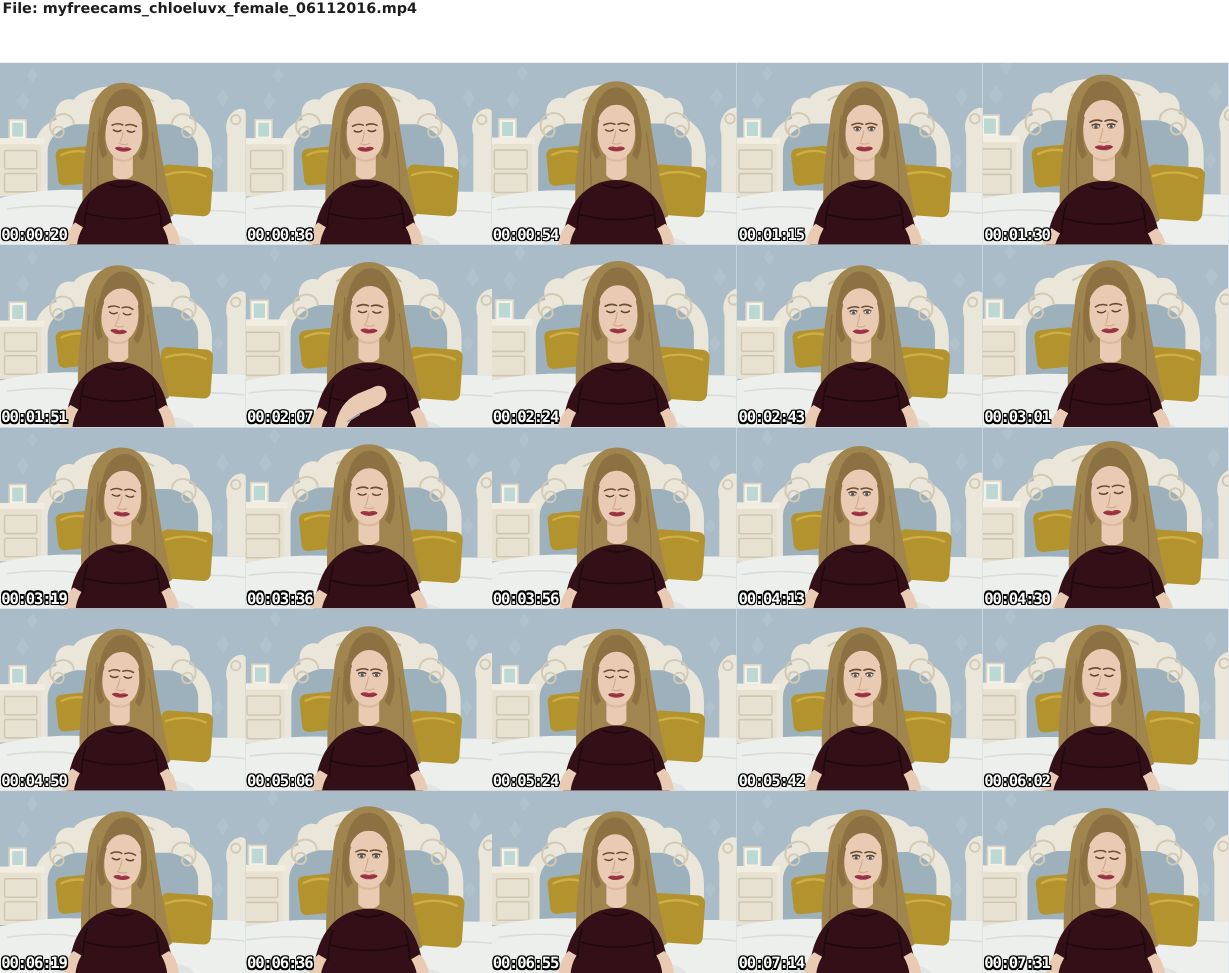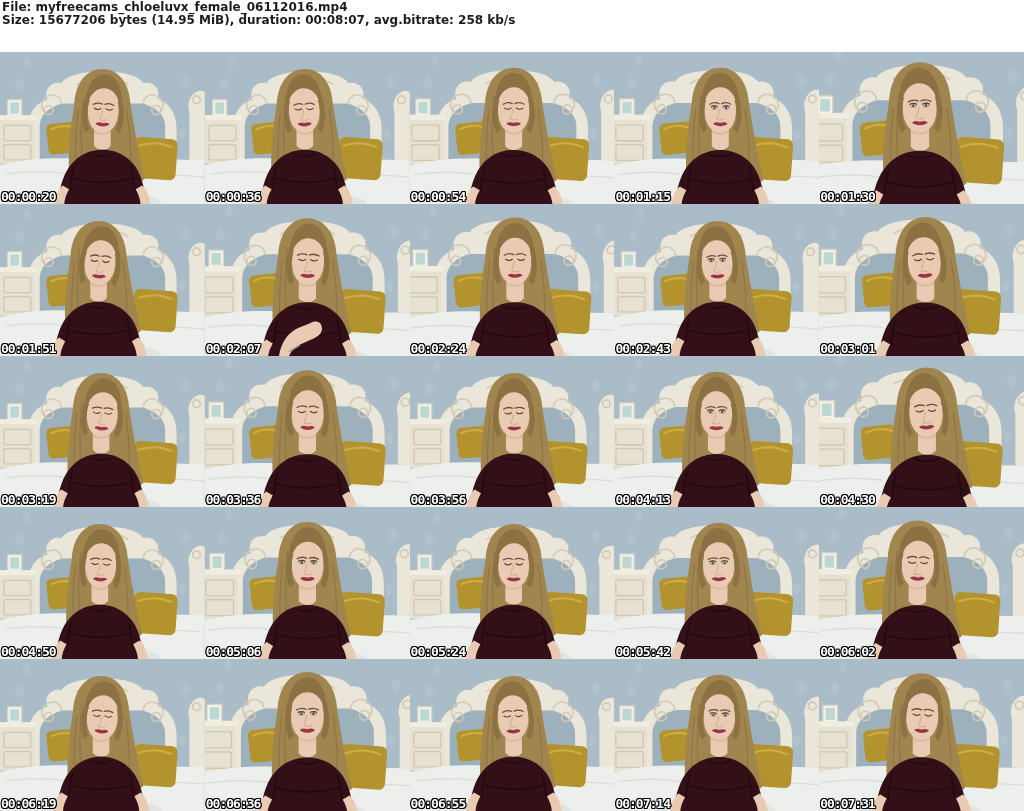--- a/index.html
+++ b/index.html
@@ -71,21 +71,20 @@
   .cell.gaze-camera .eyes-down { visibility: hidden; }
   .arm-cross { visibility: hidden; }
   .cell.arm-crossed .arm-cross { visibility: visible; }
 </style>
 </head>
 <body style="--c-page_bg: #ffffff; --c-header_text: #1c1c1c; --c-timestamp_text: #ffffff; --c-timestamp_outline: #000000; --c-wall: #a9bcc7; --c-wall_panel: #9db1bd; --c-headboard: #eae6d9; --c-headboard_detail: #d2cab4; --c-pillow: #b2932d; --c-pillow_hi: #cfae45; --c-teal_pillow: #8fc0b4; --c-bed: #edefed; --c-bed_fold: #d9ddd9; --c-nightstand: #e7e1d2; --c-hair: #a0854f; --c-hair_front: #8c7143; --c-hair_dark: #7c6239; --c-skin: #e9cbb4; --c-skin_shadow: #d3aa8e; --c-top: #331018; --c-top_line: #1e090e; --c-lips: #a63a4c;">
 
 <div class="sheet">
   <header class="header">
     <div>File: myfreecams_chloeluvx_female_06112016.mp4</div>
-    <div>Size: 15677206 bytes (14.95 MiB), duration: 00:08:07, avg.bitrate: 258 kb/s</div>
   </header>
   <div class="grid">
   <div class="cell gaze-down-left">
     <svg viewBox="0 0 320 240" preserveAspectRatio="xMidYMid slice">
       <g class="scene" transform="translate(0.00 0.00) scale(1)">
 
         <rect class="wall" x="-16" y="-16" width="352" height="272"></rect>
         <path class="wall-motif" d="M30,40 l8,12 -8,12 -8,-12 Z"></path>
         <path class="wall-motif" d="M290,36 l8,12 -8,12 -8,-12 Z"></path>
         <path class="wall-motif" d="M42,8 l7,10 -7,10 -7,-10 Z"></path>

